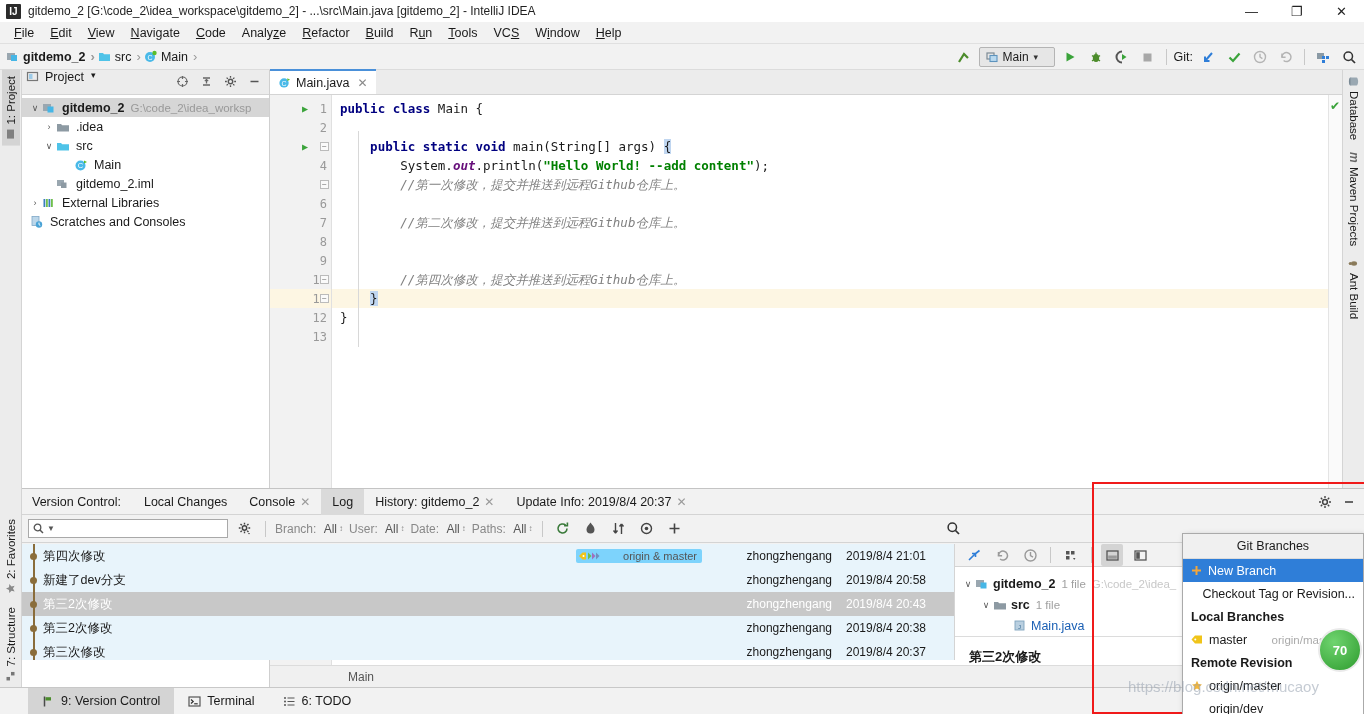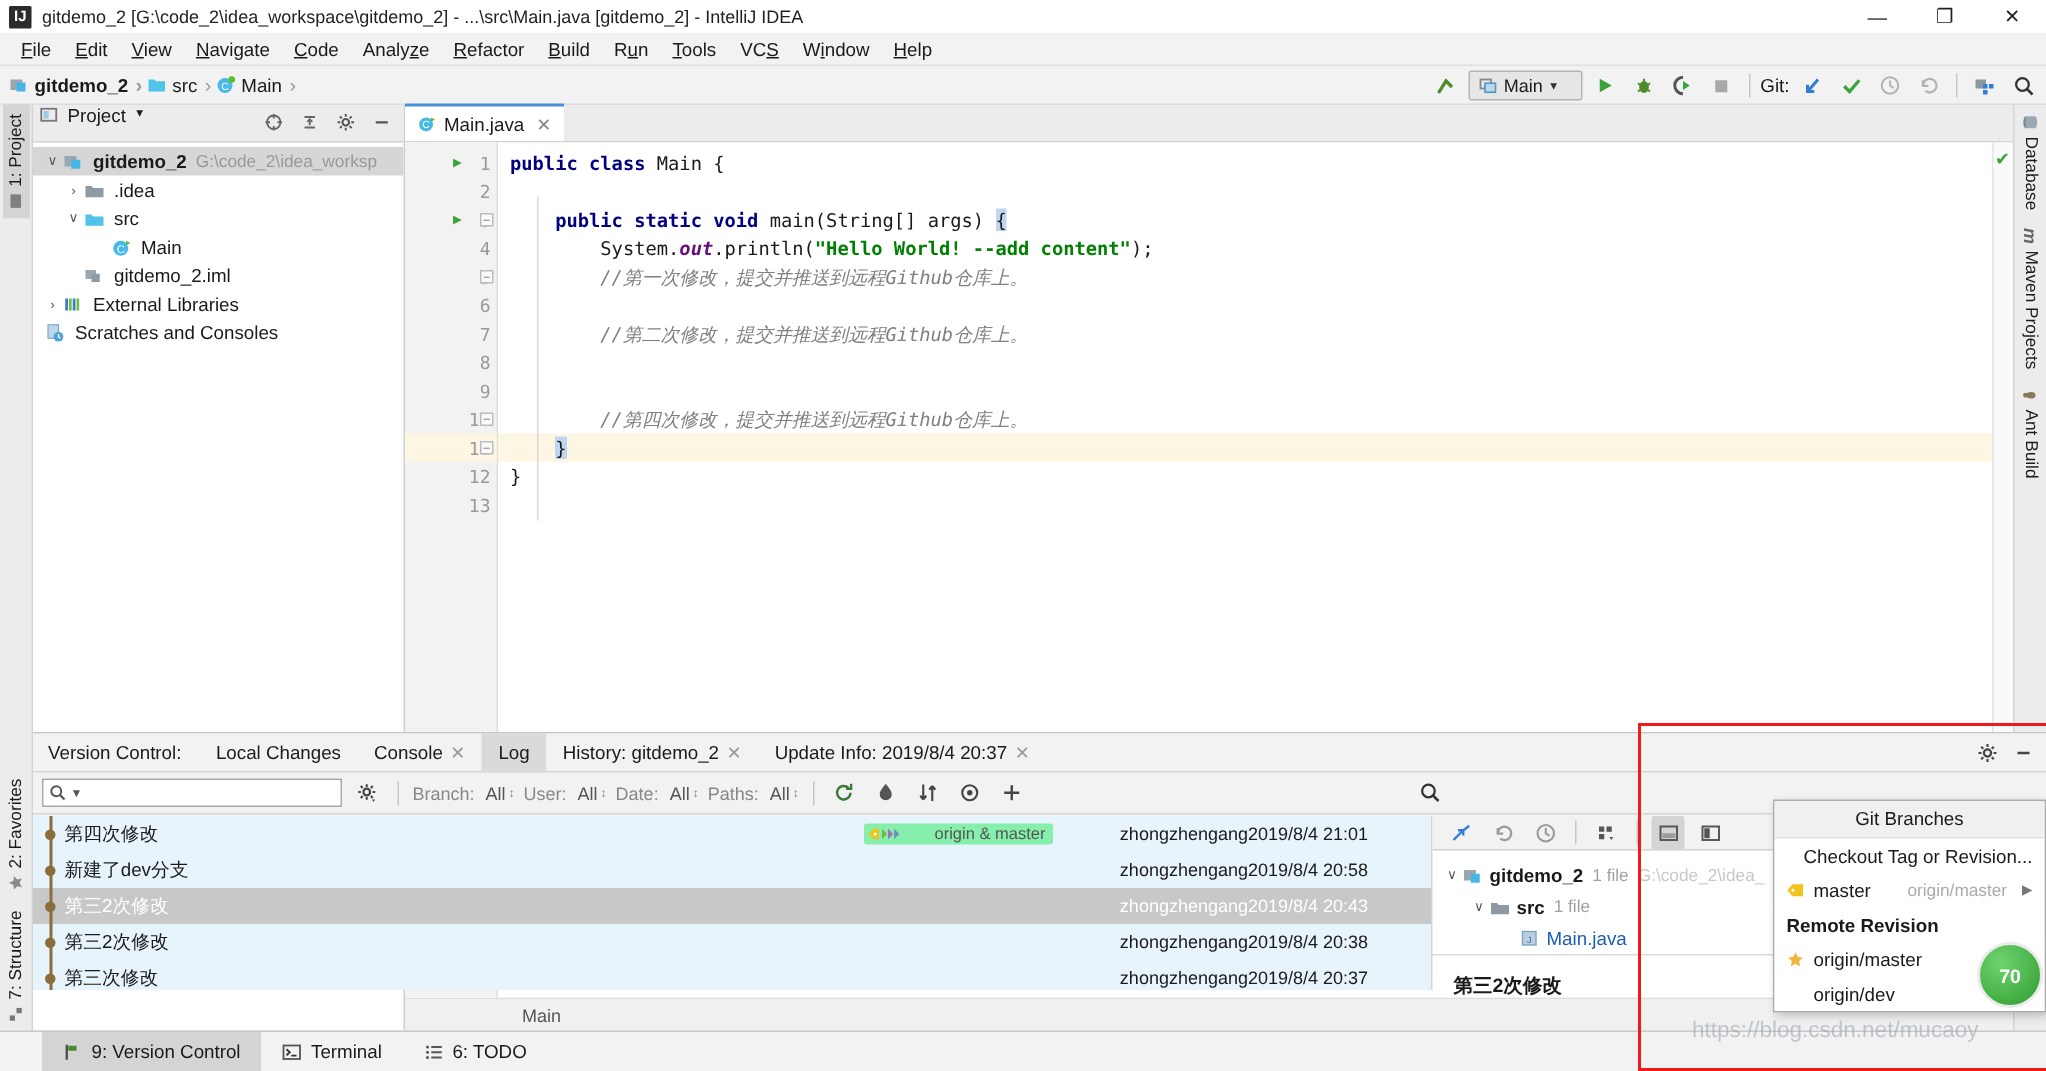--- a/index.html
+++ b/index.html
@@ -226,26 +226,26 @@
   .graph-dot {
     width: 7px; height: 7px; border-radius: 50%; background: #8a6d3b;
     flex-shrink: 0; margin-right: 6px; position: relative; z-index: 2;
   }
   .graph-line {
     position: absolute; left: 11px; top: 0; bottom: 0; width: 2px;
     background: #8a6d3b; z-index: 1;
   }
   .cmsg { flex: 1; white-space: nowrap; }
   .cbadge {
-    background: #86efac; border-radius: 2px; padding: 1px 5px 1px 2px;
+    background: #7dd3fc; border-radius: 2px; padding: 1px 5px 1px 2px;
     font-size: 11px; color: #555; display: flex; align-items: center;
     gap: 19px; margin-right: 10px;
   }
   .cauthor { width: 120px; text-align: right; font-size: 12px; }
-  .cdate { width: 122px; text-align: left; font-size: 12px; padding-right: 14px; }
+  .cdate { width: 122px; text-align: center; font-size: 12px; padding-right: 14px; }
 
   .detail-panel {
     width: 410px; background: #fff; border-left: 1px solid #d4d4d4;
     display: flex; flex-direction: column; position: relative;
   }
   .detail-toolbar {
     height: 26px; display: flex; align-items: center; gap: 6px;
     padding: 0 8px; background: #f2f2f2; border-bottom: 1px solid #d4d4d4;
   }
   .detail-tree { padding: 6px 0 0 6px; font-size: 12.5px; flex: 1; }
@@ -958,24 +958,33 @@
           <div class="detail-msg">第三2次修改</div>
         </div>
       </div>
     </div>
   </div>
 
   <div class="red-rect" style="left:1092px; top:482px; width:277px; height:232px;"></div>
 
   <div class="git-popup" style="left:1182px; top:533px;">
     <div class="gp-title">Git Branches</div>
+    <div class="gp-item hl">
+      <span>
+        <svg width="11" height="11" viewBox="0 0 11 11">
+            <path d="M5.5 1v9M1 5.5h9" stroke="#f2a63b" stroke-width="2"></path>
+          </svg>
+      </span>
+      <span>New Branch</span>
+    </div>
     <div class="gp-item">
       <span style="width:11px"></span>
       <span>Checkout Tag or Revision...</span>
     </div>
+    <div class="gp-section">Local Branches</div>
     <div class="gp-item">
       <span>
         <svg width="12" height="11" viewBox="0 0 12 11">
             <path d="M.5 5.5 L4 1.5 H11 V9.5 H4z" fill="#f0c419"></path>
             <circle cx="4.3" cy="5.5" r="1" fill="#fff"></circle>
           </svg>
       </span>
       <span>master</span>
       <span class="gp-sub">origin/master</span>
       <span class="gp-arrow">▶</span>

